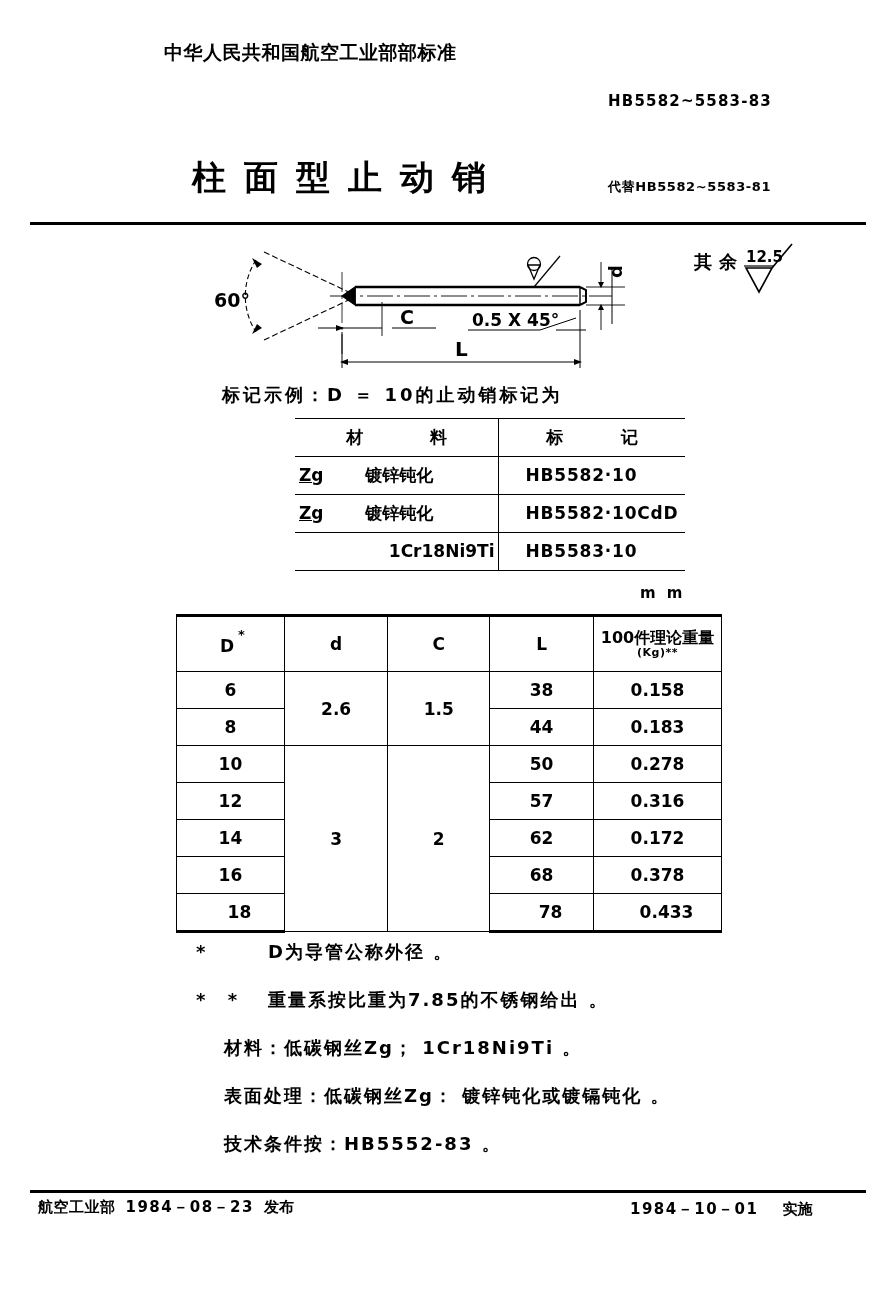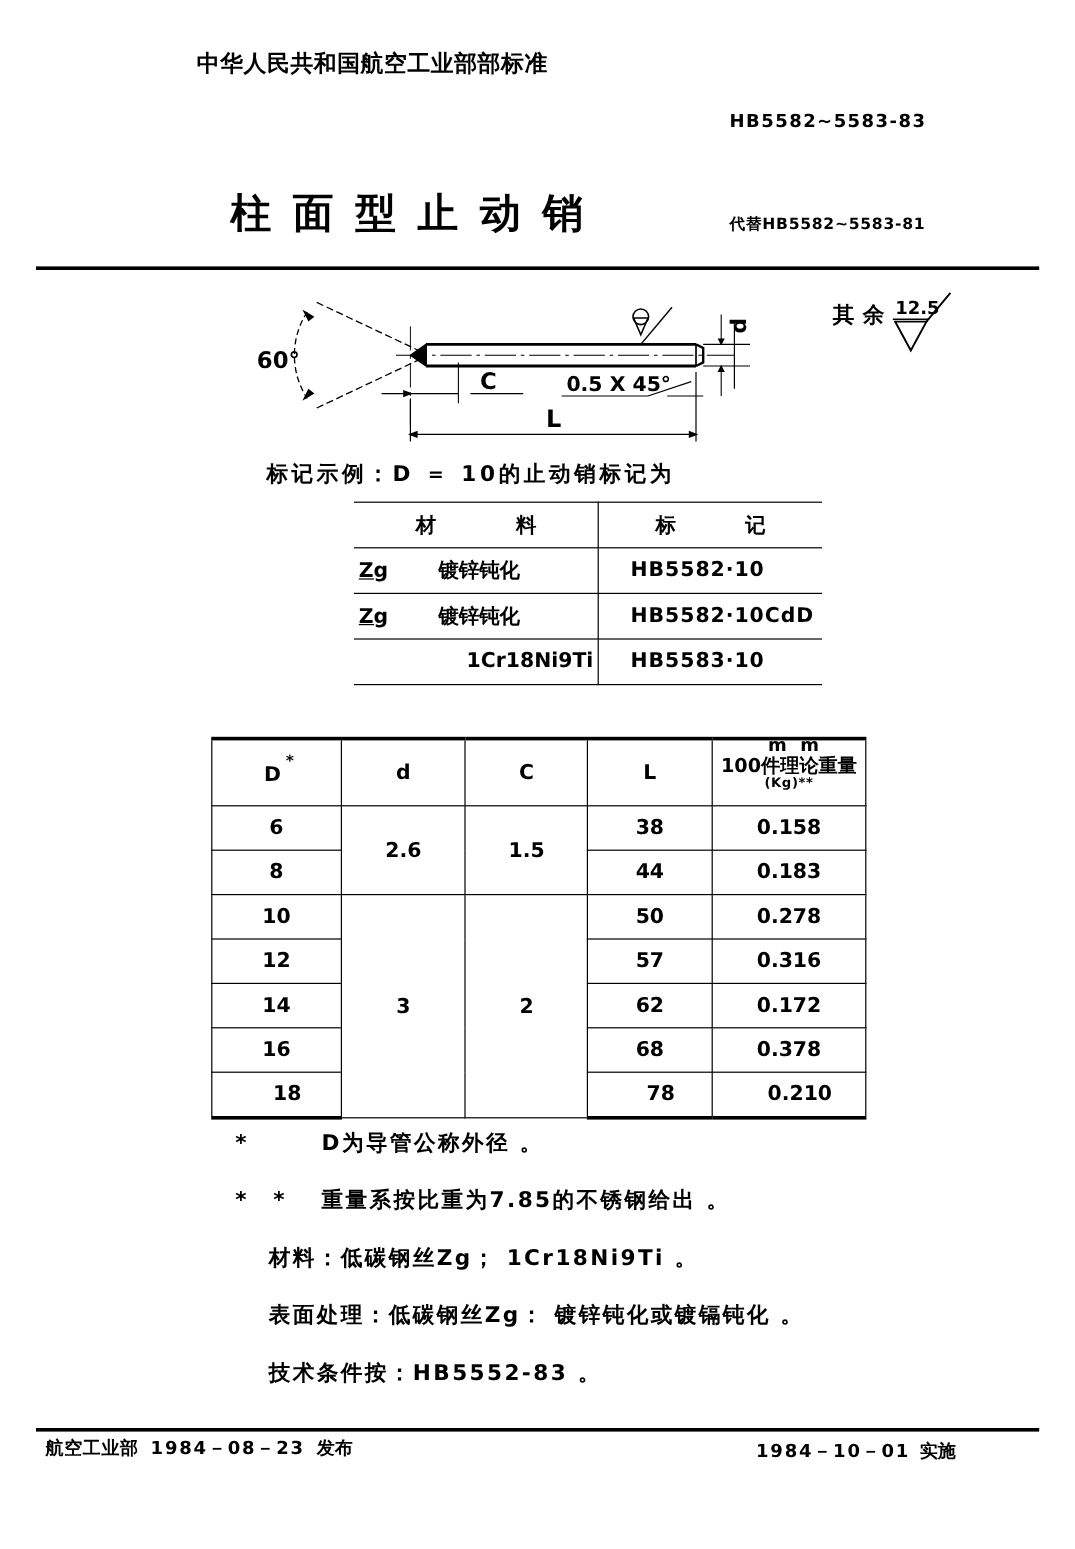--- a/index.html
+++ b/index.html
@@ -74,21 +74,21 @@
   .spread2 { display: flex; justify-content: space-around; padding: 0 14px; }
   .spread2 span { white-space: nowrap; }
   .mat-cell { padding-left: 6px; }
   .mat-cell .zg { text-decoration: underline; }
   .mat-cell .gap { display: inline-block; width: 30px; }
   .center { text-align: right; }
   .mark-code { padding-left: 22px; letter-spacing: 0.8px; }
 
   
   .unit-mm {
-    position: absolute; left: 640px; top: 612px;
+    position: absolute; left: 640px; top: 584px;
     font-size: 15px; font-weight: bold; letter-spacing: 3px;
   }
   table.dims {
     position: absolute; left: 176px; top: 614px;
     width: 546px;
     border-collapse: collapse;
     font-size: 17px; font-weight: bold;
     text-align: center;
   }
   table.dims th, table.dims td {
@@ -132,21 +132,21 @@
   .foot-left {
     position: absolute; left: 38px; top: 1198px;
     font-size: 15px; font-weight: bold; white-space: nowrap;
   }
   .foot-left .dept { letter-spacing: 0.5px; }
   .foot-left .date { letter-spacing: 1.5px; margin: 0 10px; }
   .foot-right {
     position: absolute; left: 630px; top: 1200px;
     font-size: 15px; font-weight: bold; white-space: nowrap;
   }
-  .foot-right .date { letter-spacing: 1.5px; margin-right: 8px; }
+  .foot-right .date { letter-spacing: 1.5px; margin-right: 24px; }
 </style>
 </head>
 <body>
 
 <div class="page">
 
   <div class="org-line">中华人民共和国航空工业部部标准</div>
 
   <div class="std-no">HB5582~5583-83</div>
 
@@ -329,21 +329,21 @@
         <td>0.172</td>
       </tr>
       <tr>
         <td>16</td>
         <td>68</td>
         <td>0.378</td>
       </tr>
       <tr>
         <td>18</td>
         <td>78</td>
-        <td>0.210</td>
+        <td>0.433</td>
       </tr>
     </tbody>
   </table>
 
   <div class="notes">
     <div class="note">
       <span class="mark">*</span><span>D为导管公称外径 。</span>
     </div>
     <div class="note">
       <span class="mark">* *</span><span>重量系按比重为7.85的不锈钢给出 。</span>

